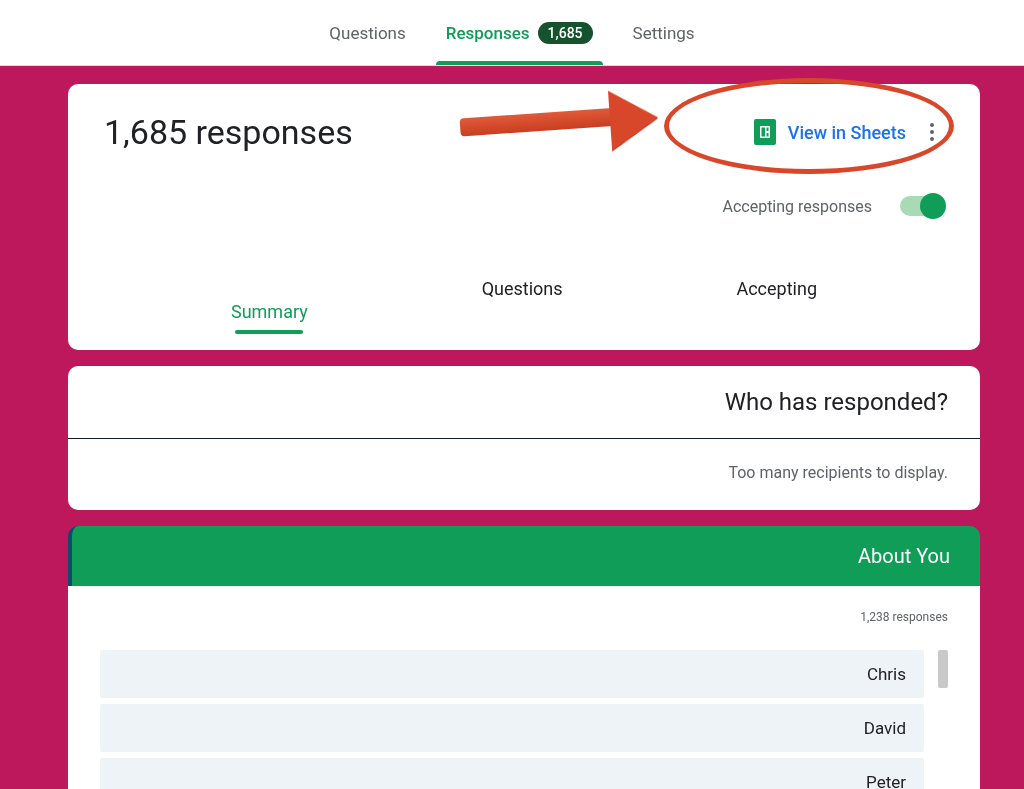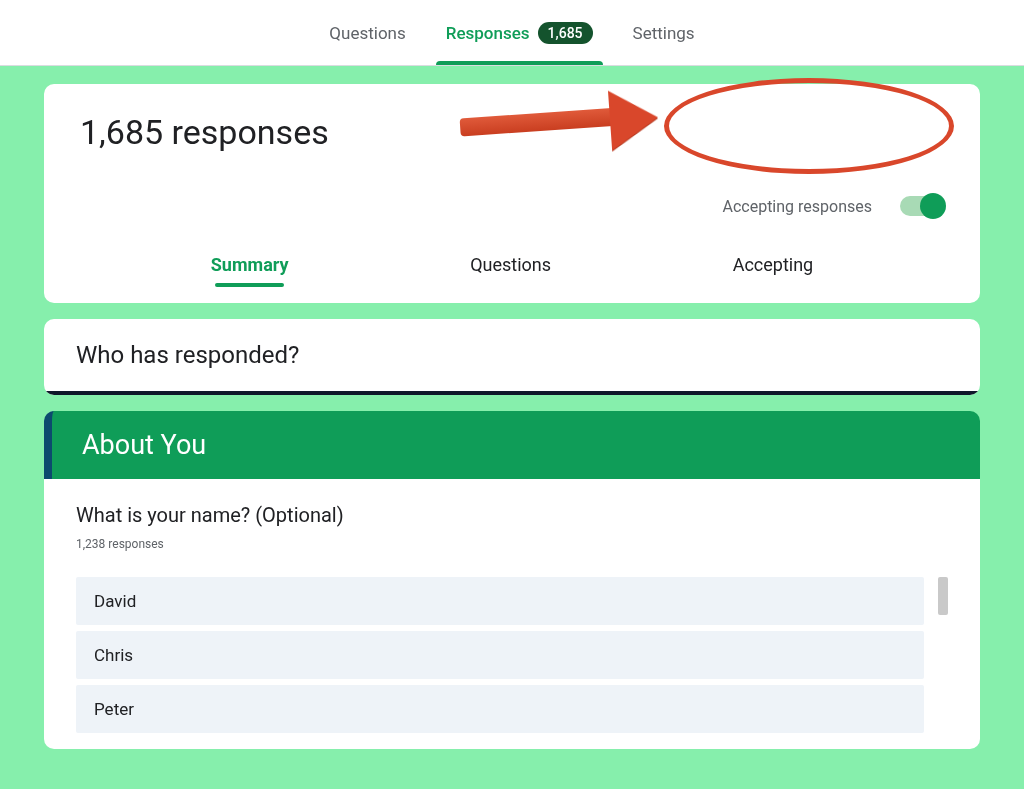--- a/index.html
+++ b/index.html
@@ -50,24 +50,25 @@
     .badge {
       background: #14532d;
       color: #fff;
       font-size: 14px;
       font-weight: 500;
       padding: 3px 10px;
       border-radius: 12px;
     }
     
     .page-bg {
-      background: #86efac;
-      padding: 18px 44px 0 44px;
+      background: #be185d;
+      padding: 18px 44px 0 68px;
       height: calc(789px - 66px);
       overflow-y: auto;
+      text-align: right;
     }
     .card {
       background: #fff;
       border-radius: 10px;
       margin-bottom: 16px;
       overflow: hidden;
     }
     
     .resp-header {
       padding: 28px 36px 14px 36px;
@@ -172,52 +173,53 @@
     }
     .sub-tab {
       font-size: 18px;
       color: #202124;
       cursor: pointer;
       padding: 8px 4px;
       position: relative;
     }
     .sub-tab.active {
       color: #0f9d58;
-      font-weight: 700;
+      font-weight: 400;
+      margin-top: 47px;
     }
     .sub-tab.active::after {
       content: "";
       position: absolute;
       bottom: -4px;
       left: 10%;
       width: 80%;
       height: 4px;
       background: #0f9d58;
       border-radius: 3px;
     }
     
     .who-card .who-head {
       padding: 22px 32px;
       font-size: 24px;
       font-weight: 400;
-      border-bottom: 4px solid #0f172a;
+      border-bottom: 1px solid #0f172a;
     }
     .who-card .who-body {
       padding: 24px 32px 28px 32px;
       color: #5f6368;
       font-size: 16px;
     }
     
     .about-banner {
       background: #0f9d58;
       color: #fff;
-      font-size: 27px;
+      font-size: 20px;
       padding: 18px 30px;
       border-radius: 10px 10px 0 0;
-      border-left: 8px solid #0c4a6e;
+      border-left: 4px solid #0c4a6e;
     }
     .about-card {
       border-radius: 0 0 10px 10px;
       padding: 24px 32px 10px 32px;
     }
     .q-title {
       font-size: 20px;
       margin-bottom: 10px;
     }
     .q-count {
@@ -302,51 +304,62 @@
   <div class="top-tab">
     <span>Settings</span>
   </div>
 </div>
 
 <div class="page-bg">
 
   <div class="card resp-header">
     <div class="resp-top">
       <div class="resp-count">1,685 responses</div>
+      <div class="sheets-area">
+        <div class="sheets-btn">
+          <span class="sheets-icon"></span>
+          <span>View in Sheets</span>
+        </div>
+        <div class="more-icon">
+          <span></span>
+            <span></span>
+            <span></span>
+        </div>
+      </div>
     </div>
     <div class="accepting-row">
       <span>Accepting responses</span>
       <div class="toggle"></div>
     </div>
     <div class="sub-tabs">
       <div class="sub-tab active">
         <span>Summary</span>
       </div>
       <div class="sub-tab">
         <span>Questions</span>
       </div>
       <div class="sub-tab">
         <span>Accepting</span>
       </div>
     </div>
   </div>
 
   <div class="card who-card">
     <div class="who-head">Who has responded?</div>
+    <div class="who-body">Too many recipients to display.</div>
   </div>
 
   <div>
     <div class="about-banner">About You</div>
     <div class="card about-card">
-      <div class="q-title">What is your name? (Optional)</div>
       <div class="q-count">1,238 responses</div>
       <div class="answers">
         <div class="scroll-ind"></div>
+        <div class="answer">Chris</div>
         <div class="answer">David</div>
-        <div class="answer">Chris</div>
         <div class="answer">Peter</div>
       </div>
     </div>
   </div>
 
 </div>
 
 <div class="overlay" style="left:0;top:0;width:1024px;height:789px;">
   <div class="ellipse"></div>
   <div class="arrow">

